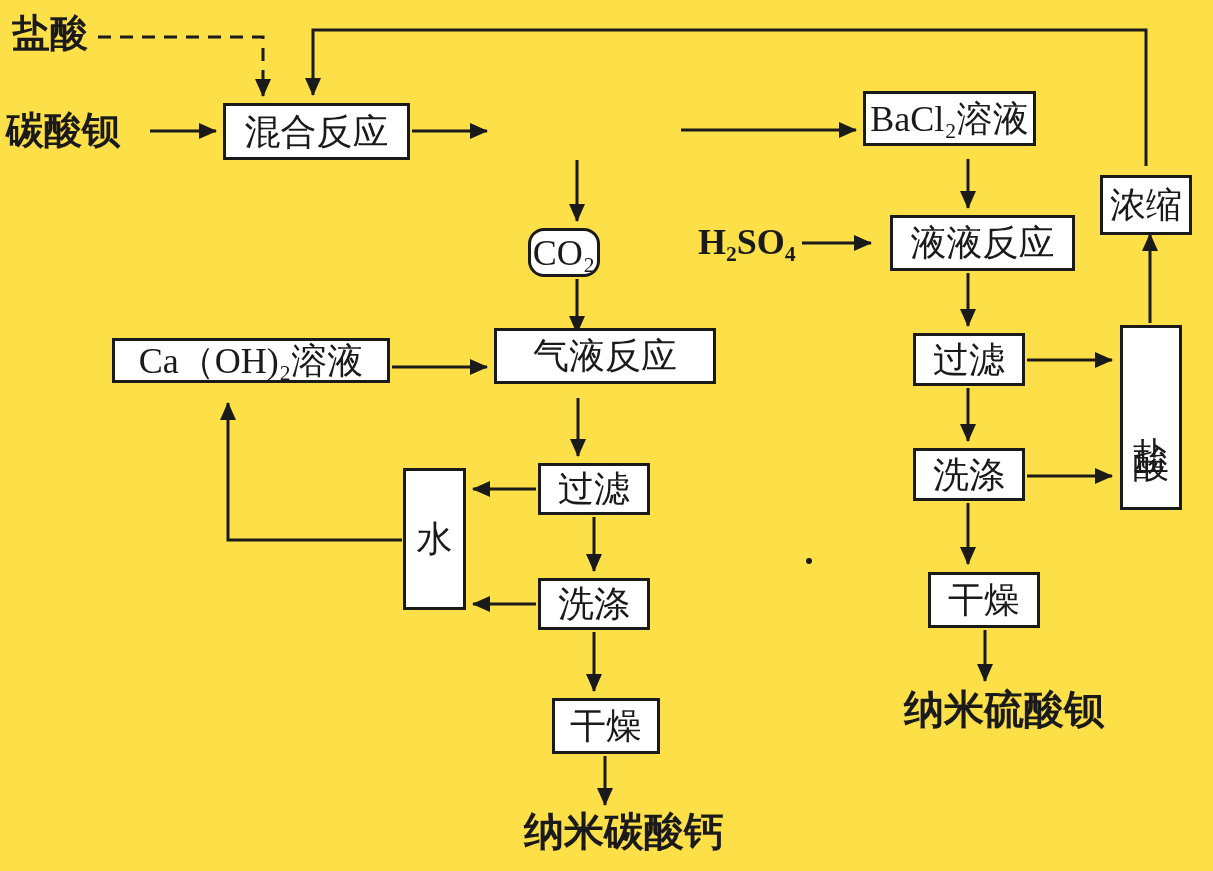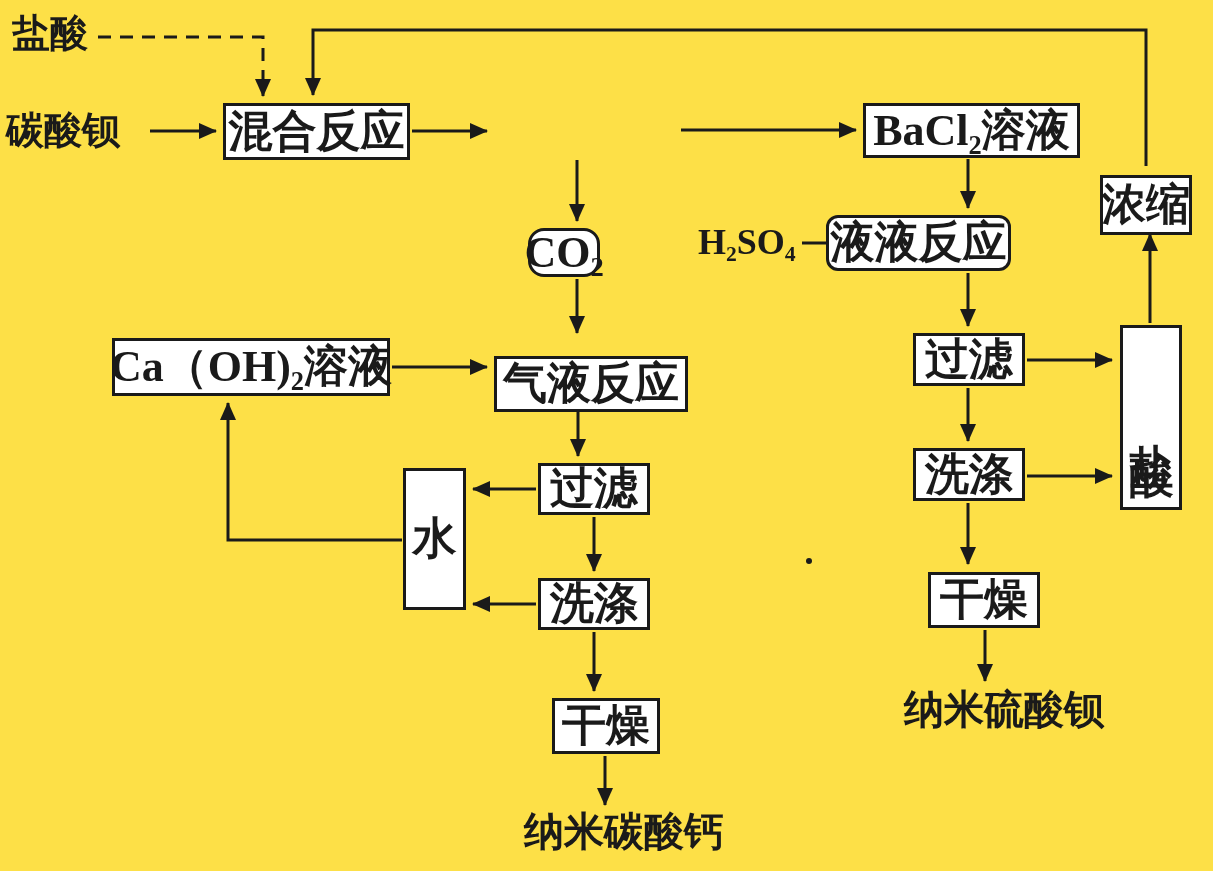--- a/index.html
+++ b/index.html
@@ -24,22 +24,22 @@
     pointer-events: none;
   }
   .node {
     position: absolute;
     box-sizing: border-box;
     border: 3px solid #1a1a1a;
     background: #ffffff;
     display: flex;
     align-items: center;
     justify-content: center;
-    font-size: 44px;
-    font-weight: bold;
+    font-size: 36px;
+    font-weight: normal;
     white-space: nowrap;
     line-height: 1;
   }
   .flabel {
     position: absolute;
     font-size: 38px;
     font-weight: bold;
     white-space: nowrap;
     line-height: 1;
   }
@@ -50,28 +50,28 @@
   }
   .vertical {
     writing-mode: vertical-rl;
     text-orientation: upright;
     letter-spacing: 10px;
   }
   
   .pos-mixing        { left: 223px; top: 103px; width: 187px; height: 57px; }
   .pos-separation    { left: 494px; top: 100px; width: 186px; height: 58px; }
   .pos-co2           { left: 528px; top: 228px; width: 72px;  height: 49px; border-radius: 16px; }
-  .pos-gasreaction   { left: 494px; top: 356px; width: 194px; height: 56px; }
-  .pos-caoh          { left: 112px; top: 338px; width: 278px; height: 58px; }
+  .pos-gasreaction   { left: 494px; top: 328px; width: 222px; height: 56px; }
+  .pos-caoh          { left: 112px; top: 338px; width: 278px; height: 45px; }
   .pos-filter-left   { left: 538px; top: 463px; width: 112px; height: 52px; }
   .pos-water         { left: 403px; top: 468px; width: 63px;  height: 142px; }
   .pos-wash-left     { left: 538px; top: 578px; width: 112px; height: 52px; }
   .pos-dry-left      { left: 552px; top: 698px; width: 108px; height: 56px; }
-  .pos-bacl2         { left: 863px; top: 103px; width: 217px; height: 55px; }
-  .pos-liquidreact   { left: 826px; top: 215px; width: 185px; height: 56px; border-radius: 12px; }
+  .pos-bacl2         { left: 863px; top: 91px; width: 173px; height: 55px; }
+  .pos-liquidreact   { left: 890px; top: 215px; width: 185px; height: 56px; }
   .pos-filter-right  { left: 913px; top: 333px; width: 112px; height: 53px; }
   .pos-hcl-tall      { left: 1120px; top: 325px; width: 62px; height: 185px; }
   .pos-wash-right    { left: 913px; top: 448px; width: 112px; height: 53px; }
   .pos-dry-right     { left: 928px; top: 572px; width: 112px; height: 56px; }
   .pos-concentrate   { left: 1100px; top: 168px; width: 92px; height: 60px; margin-top: 7px; }
   
   .pos-hcl-label     { left: 12px;  top: 14px; }
   .pos-barium        { left: 6px;   top: 111px; }
   .pos-h2so4         { left: 698px; top: 224px; font-size: 36px; text-align: center; }
   .pos-product-left  { left: 490px; top: 812px; }

